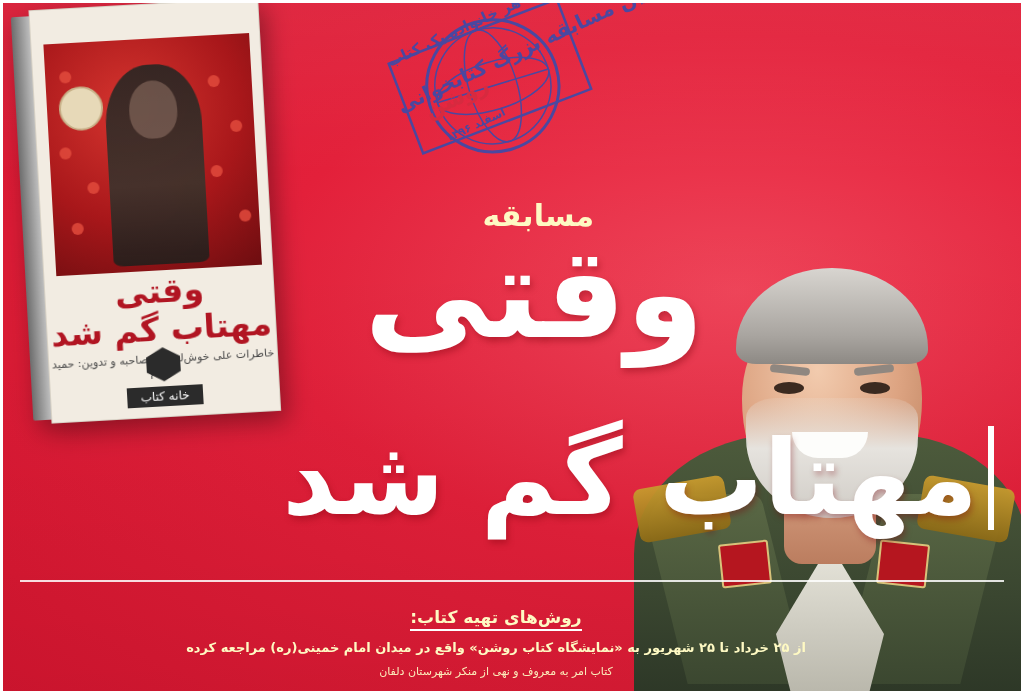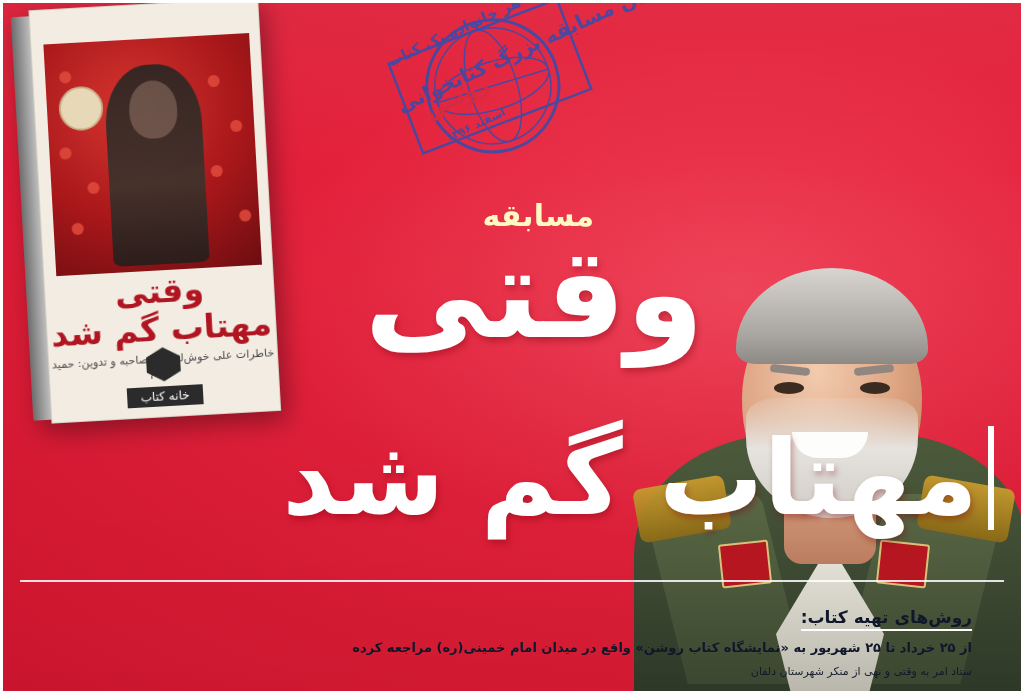--- a/index.html
+++ b/index.html
@@ -333,22 +333,22 @@
     padding-right: 10px;
   }
 
   
   #info {
     position: absolute;
     right: 52px;
     left: 20px;
     bottom: 16px;
     z-index: 7;
-    color: #0f172a;
-    text-align: right;
+    color: #fef9c3;
+    text-align: center;
   }
   #info-heading {
     font-size: 17px;
     font-weight: bold;
     margin-bottom: 6px;
     border-bottom: 2px solid #ffffff;
     display: inline-block;
     padding-bottom: 2px;
   }
   .info-line {
@@ -450,17 +450,17 @@
   <div id="big-title">
     <div id="big-title-1">وقتی</div>
     <div id="big-title-2">مهتاب گم شد</div>
   </div>
 
   <div id="divider"></div>
 
   <div id="info">
     <div id="info-heading">روش‌های تهیه کتاب:</div>
     <div class="info-line">از ۲۵ خرداد تا ۲۵ شهریور به «نمایشگاه کتاب روشن» واقع در میدان امام خمینی(ره) مراجعه کرده</div>
-    <div id="info-footer">ستاد امر به وقتی و نهی از منکر شهرستان دلفان</div>
+    <div id="info-footer">کتاب امر به معروف و نهی از منکر شهرستان دلفان</div>
   </div>
 
   <div id="page-border"></div>
 </div>
 
 </body></html>

